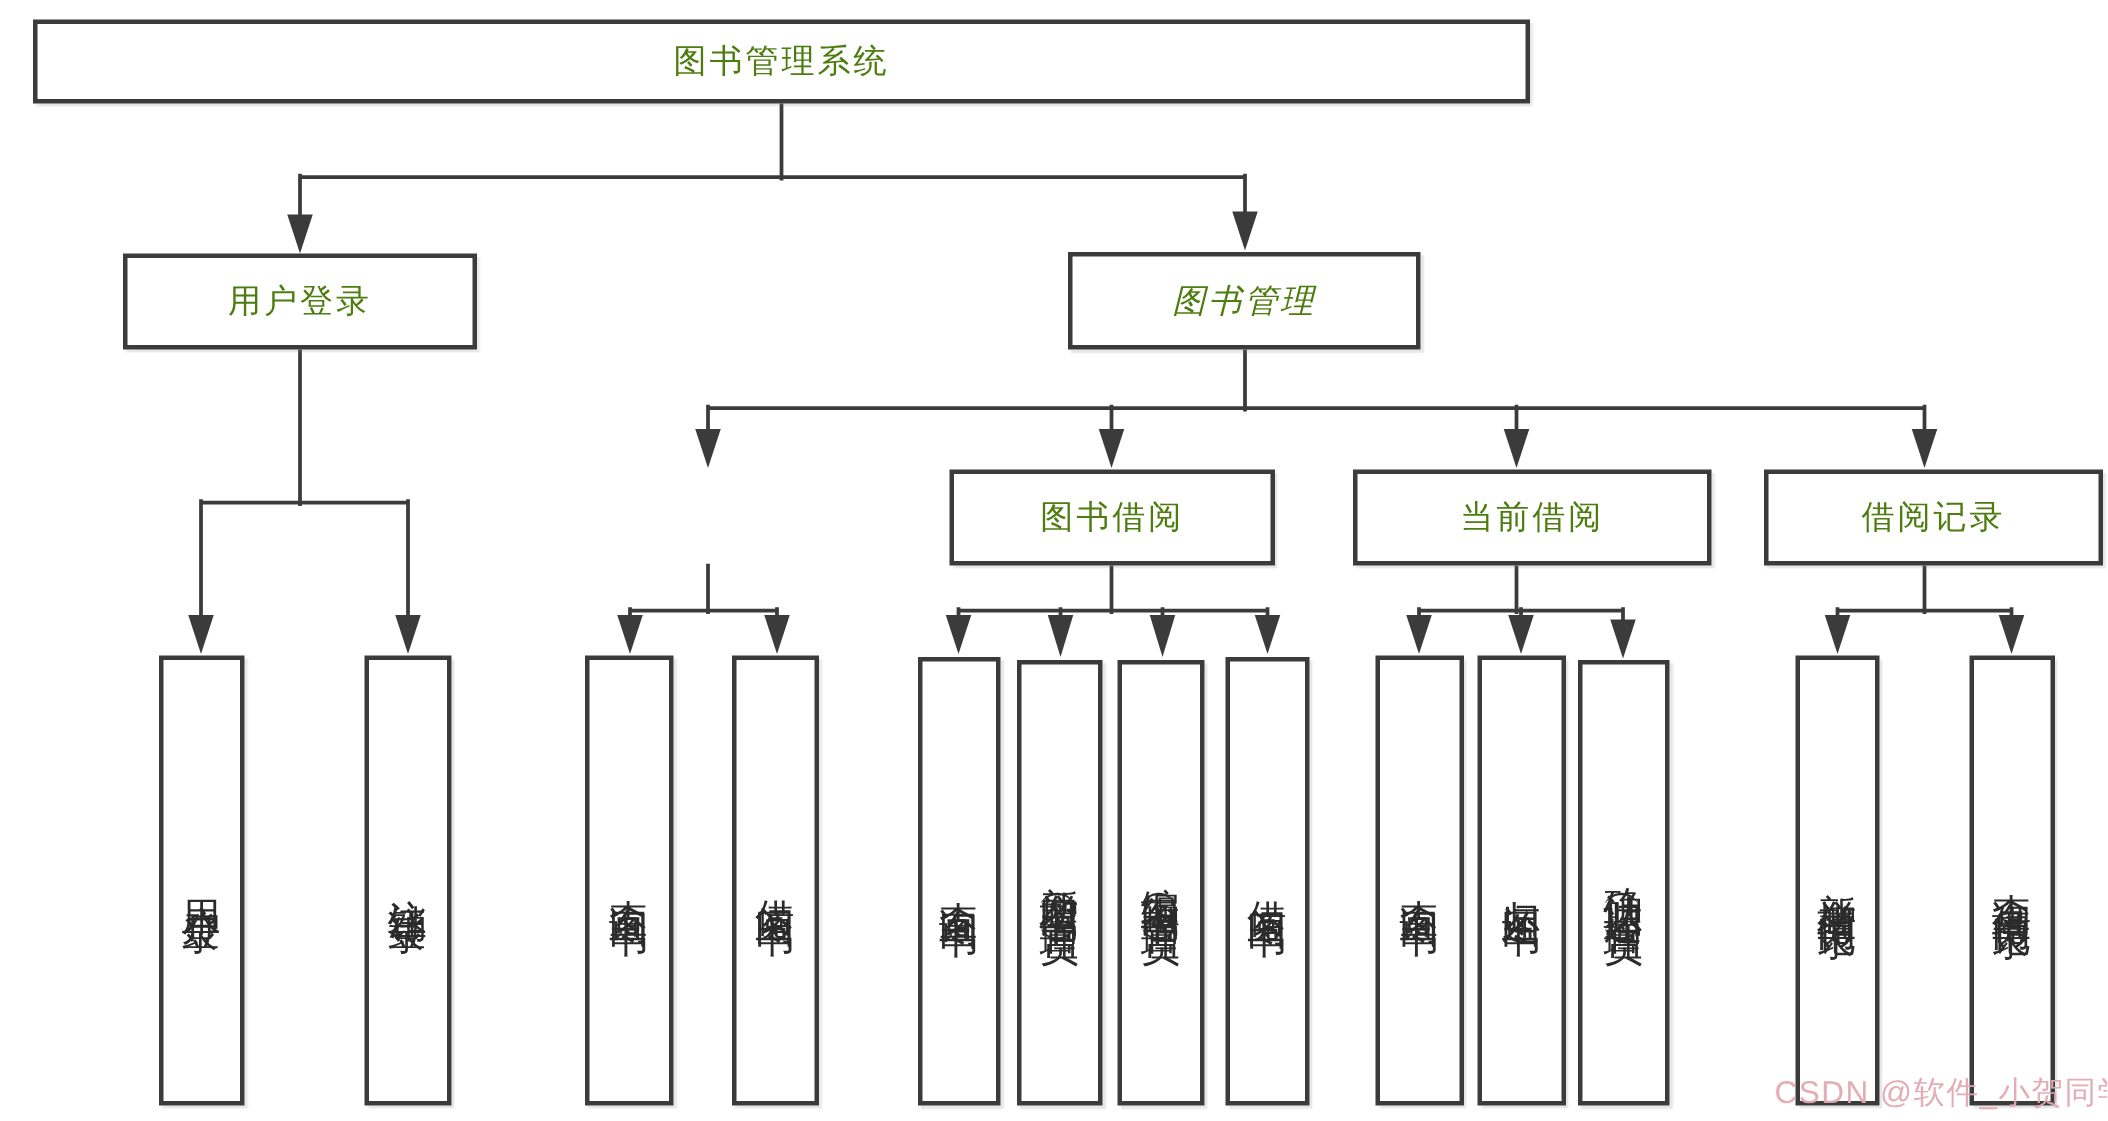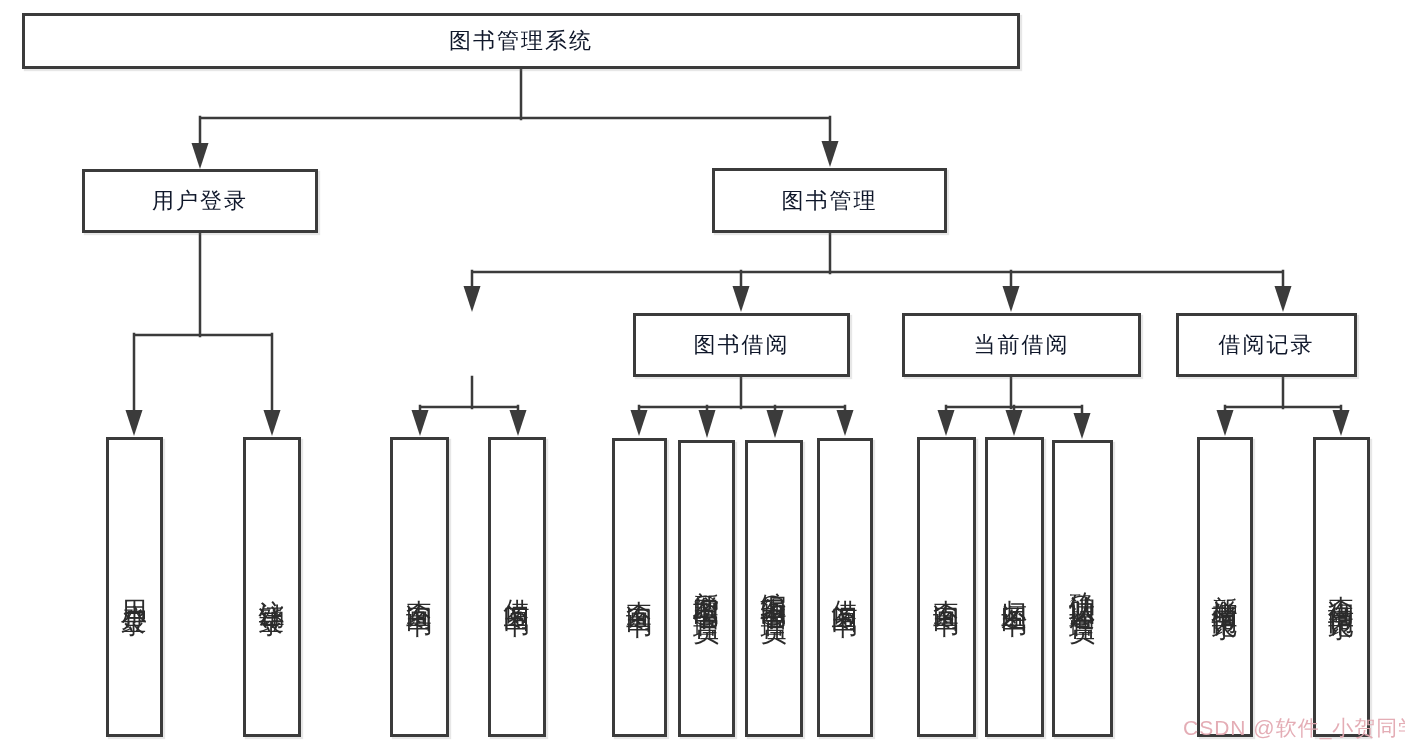--- a/index.html
+++ b/index.html
@@ -18,21 +18,21 @@
     border:3px solid #3b3b3b;
     background:#ffffff;
     display:flex;
     align-items:center;
     justify-content:center;
     box-shadow:2px 2px 1px rgba(120,120,120,0.18);
   }
   .h-label{
     font-size:22px;
     letter-spacing:2px;
-    color:#0f172a;
+    color:#4d7c0f;
     white-space:nowrap;
   }
   .v-label{
     writing-mode:vertical-rl;
     text-orientation:mixed;
     font-size:26px;
     letter-spacing:4px;
     line-height:1;
     color:#2b2b2b;
     white-space:nowrap;
@@ -90,31 +90,31 @@
     </g>
   </svg>
 
   <div class="box" style="left:22px;top:13px;width:998px;height:56px;">
     <span class="h-label">图书管理系统</span>
   </div>
 
   <div class="box" style="left:82px;top:169px;width:236px;height:64px;">
     <span class="h-label">用户登录</span>
   </div>
-  <div class="box" style="left:712px;top:168px;width:235px;height:65px;">
+  <div class="box" style="left:712px;top:168px;width:235px;height:65px;font-style:italic;">
     <span class="h-label">图书管理</span>
   </div>
 
   <div class="box" style="left:633px;top:313px;width:217px;height:64px;">
     <span class="h-label">图书借阅</span>
   </div>
   <div class="box" style="left:902px;top:313px;width:239px;height:64px;">
     <span class="h-label">当前借阅</span>
   </div>
-  <div class="box" style="left:1176px;top:313px;width:181px;height:64px;">
+  <div class="box" style="left:1176px;top:313px;width:226px;height:64px;">
     <span class="h-label">借阅记录</span>
   </div>
 
   <div class="box" style="left:106px;top:437px;width:57px;height:300px;">
     <span class="v-label">用户登录</span>
   </div>
   <div class="box" style="left:243px;top:437px;width:58px;height:300px;">
     <span class="v-label">注销登录</span>
   </div>
 

